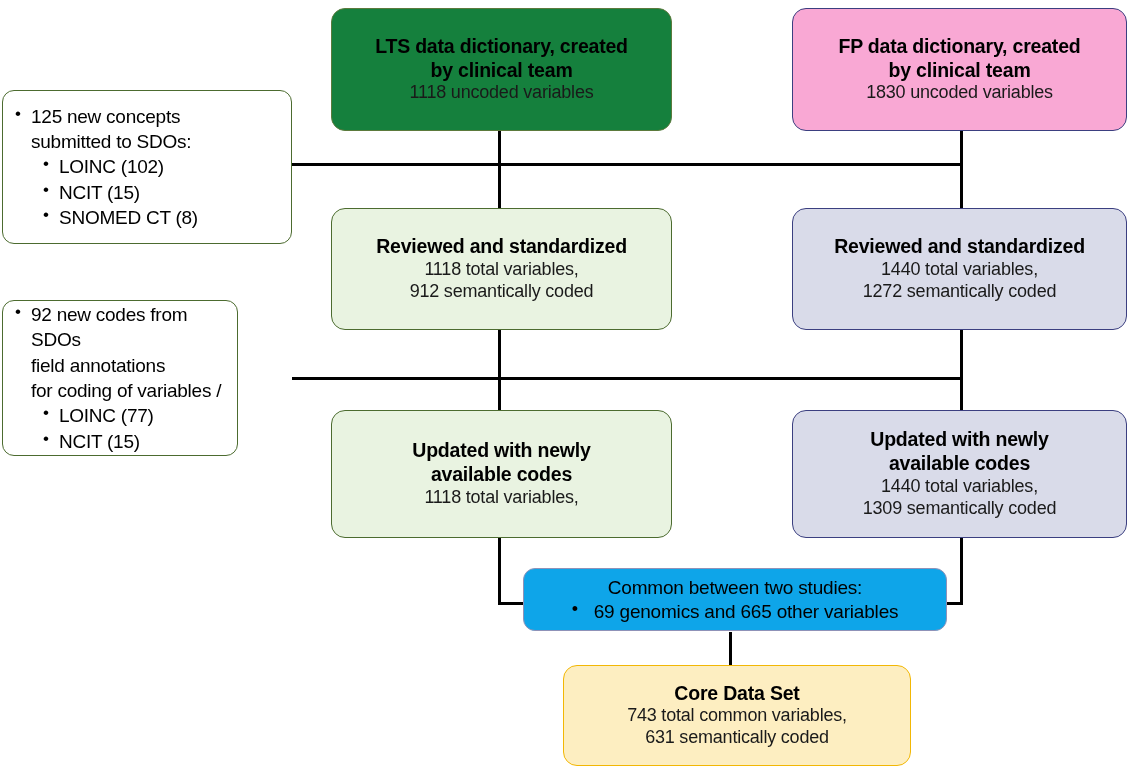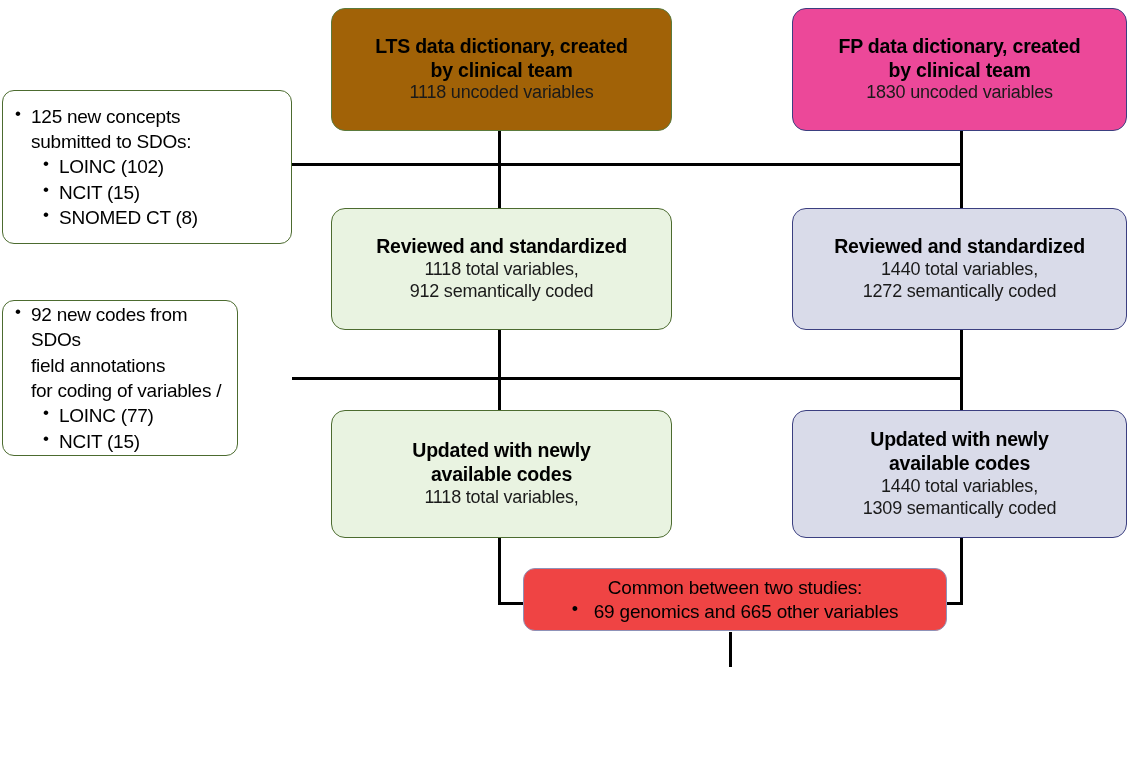--- a/index.html
+++ b/index.html
@@ -34,23 +34,23 @@
     letter-spacing: -0.2px;
   }
   .node .sub {
     font-weight: normal;
     font-size: 18px;
     color: #1a1a1a;
     letter-spacing: -0.2px;
   }
 
   
-  .green-dark  { background: #a16207; border: 1.6px solid #5b7a3c; }
+  .green-dark  { background: #15803d; border: 1.6px solid #5b7a3c; }
   .green-light { background: #e9f3e1; border: 1.6px solid #4c6b2f; }
-  .purple-dark { background: #ec4899; border: 1.6px solid #3b3f80; }
+  .purple-dark { background: #f9a8d4; border: 1.6px solid #3b3f80; }
   .purple-light{ background: #d9dbe9; border: 1.6px solid #3b3f80; }
   .amber       { background: #fdeec1; border: 1.8px solid #f2b705; }
   .plain-green { background: #ffffff; border: 1.5px solid #4c6b2f; }
 
   
   .callout {
     position: absolute;
     box-sizing: border-box;
     border-radius: 12px;
     z-index: 3;
@@ -90,21 +90,21 @@
     top: -1px;
     font-size: 17px;
   }
 
   
   .common-box {
     position: absolute;
     box-sizing: border-box;
     border-radius: 12px;
     z-index: 4;
-    background: #ef4444;
+    background: #0ea5e9;
     border: 1.5px solid #8f92b8;
     display: flex;
     flex-direction: column;
     align-items: center;
     justify-content: center;
   }
   .common-box .line1 {
     font-size: 19px;
     color: #000;
     letter-spacing: -0.2px;
@@ -216,14 +216,19 @@
     <div class="ttl">available codes</div>
     <div class="sub">1440 total variables,</div>
     <div class="sub">1309 semantically coded</div>
   </div>
 
   <div class="common-box" style="left:523px; top:568px; width:424px; height:63px;">
     <div class="line1">Common between two studies:</div>
     <div class="line2">69 genomics and 665 other variables</div>
   </div>
 
+  <div class="node amber" style="left:563px; top:665px; width:348px; height:101px;">
+    <div class="ttl">Core Data Set</div>
+    <div class="sub">743 total common variables,</div>
+    <div class="sub">631 semantically coded</div>
+  </div>
 
 </div>
 
 </body></html>

